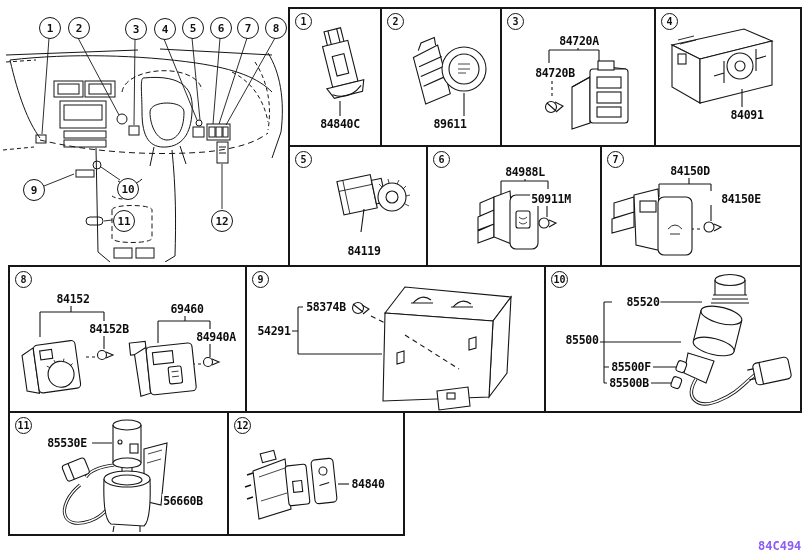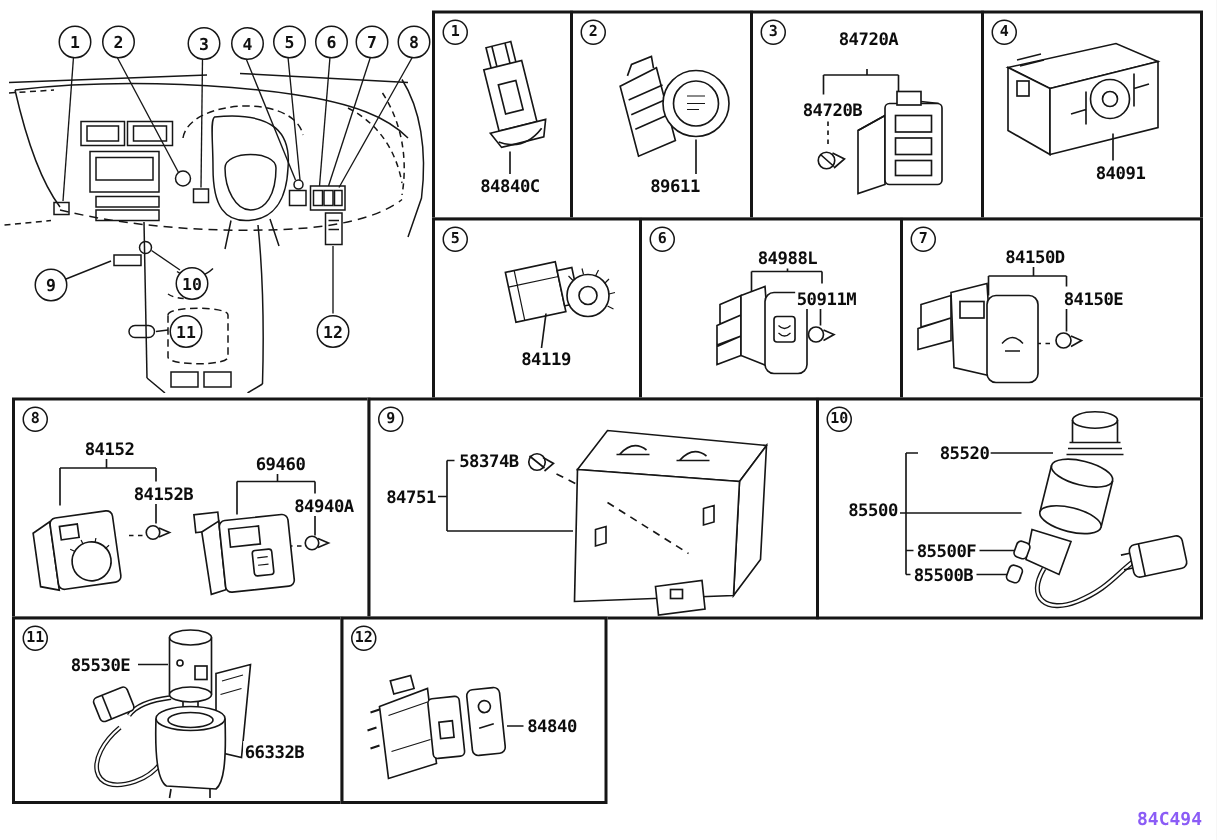--- a/index.html
+++ b/index.html
@@ -152,21 +152,21 @@
         <path d="M45,94 L54,102 M53,93 L61,97 L54,103"></path>
         <path d="M88,68 L70,78 L70,120 L88,114 Z" fill="#fff"></path>
         <path d="M70,78 L88,68 L106,58 L124,60" fill="none"></path>
         <rect x="88" y="60" width="38" height="54" rx="3" fill="#fff"></rect>
         <rect x="96" y="52" width="16" height="9" fill="#fff"></rect>
         <rect x="95" y="68" width="24" height="11"></rect>
         <rect x="95" y="83" width="24" height="11"></rect>
         <rect x="95" y="98" width="24" height="10"></rect>
       </g>
     </svg>
-    <div class="plbl" style="left:77px;top:17px">84720A</div>
+    <div class="plbl" style="left:77px;top:32px">84720A</div>
     <div class="plbl" style="left:53px;top:64px">84720B</div>
   </div>
 
   <div class="cell" style="left:654px;top:7px;width:148px;height:140px">
     <div class="badge">4</div>
     <svg class="art" width="144" height="136" viewBox="0 0 144 136">
       <g stroke="#161616" fill="none" stroke-width="1.1">
         <path d="M16,36 L88,20 L116,32 L44,50 Z" fill="#fff"></path>
         <path d="M16,36 L44,50 L44,94 L16,78 Z" fill="#fff"></path>
         <path d="M44,50 L116,32 L116,76 L44,94 Z" fill="#fff"></path>
@@ -189,21 +189,21 @@
           <rect x="50" y="28" width="34" height="34" fill="#fff"></rect>
           <path d="M56,28 V62 M50,38 H84" stroke-width="0.8"></path>
           <rect x="84" y="34" width="10" height="24" fill="#fff"></rect>
         </g>
         <circle cx="102" cy="50" r="14" fill="#fff"></circle>
         <circle cx="102" cy="50" r="6"></circle>
         <path d="M92,40 l-3,-3 M99,36 l-1,-4 M107,37 l2,-4 M113,42 l3,-3 M116,49 l4,-1 M115,57 l4,2" stroke-width="0.8"></path>
         <path d="M74,62 L71,85"></path>
       </g>
     </svg>
-    <div class="plbl" style="left:74px;top:92px">84119</div>
+    <div class="plbl" style="left:74px;top:104px">84119</div>
   </div>
 
   <div class="cell" style="left:426px;top:145px;width:176px;height:122px">
     <div class="badge">6</div>
     <svg class="art" width="172" height="118" viewBox="0 0 172 118">
       <g stroke="#161616" fill="none" stroke-width="1.1">
         <path d="M97,30 V34 M73,34 H120 M73,34 V58 M120,34 V42"></path>
         <path d="M119,59 V70"></path>
         <circle cx="116" cy="76" r="5" fill="#fff"></circle>
         <path d="M121,73 L128,76 L121,80"></path>
@@ -229,21 +229,21 @@
         <path d="M112,77 L119,80 L112,84"></path>
         <path d="M89,82 H100" stroke-dasharray="3,3"></path>
         <path d="M12,56 L32,50 L32,65 L12,71 Z M10,72 L32,65 L32,80 L10,86 Z" fill="#fff"></path>
         <path d="M32,48 L56,42 L60,104 L34,98 Z" fill="#fff"></path>
         <rect x="38" y="54" width="16" height="11"></rect>
         <rect x="56" y="50" width="34" height="58" rx="6" fill="#fff"></rect>
         <path d="M66,82 q7,-8 14,0 M68,87 h10" stroke-width="0.9"></path>
       </g>
     </svg>
     <div class="plbl" style="left:88px;top:24px">84150D</div>
-    <div class="plbl" style="left:127px;top:52px">84150E</div>
+    <div class="plbl" style="left:139px;top:52px">84150E</div>
   </div>
 
   <div class="cell" style="left:8px;top:265px;width:239px;height:148px">
     <div class="badge">8</div>
     <svg class="art" width="235" height="144" viewBox="0 0 235 144">
       <g stroke="#161616" fill="none" stroke-width="1.1">
         <path d="M61,38 V45 M30,45 H94 M30,45 V70 M94,45 V54"></path>
         <path d="M94,68 V82"></path>
         <circle cx="92" cy="88" r="4.5" fill="#fff"></circle>
         <path d="M96,85 L103,88 L96,91"></path>
@@ -288,21 +288,21 @@
         <path d="M246,54 L264,30 L260,106 L242,130 Z" fill="#fff"></path>
         <path d="M138,46 L246,54 L242,130 L136,134 Z" fill="#fff"></path>
         <path d="M164,36 h22 M166,36 q9,-10 18,-3 M204,40 h22 M206,40 q9,-10 18,-3"></path>
         <path d="M158,68 L212,102" stroke-dasharray="5,4"></path>
         <path d="M150,86 l7,-2 v11 l-7,2 Z M222,72 l7,-2 v11 l-7,2 Z"></path>
         <path d="M190,124 L221,120 L223,139 L192,143 Z" fill="#fff"></path>
         <rect x="200" y="126" width="8" height="6"></rect>
       </g>
     </svg>
     <div class="plbl" style="left:79px;top:40px">58374B</div>
-    <div class="plbl" style="left:27px;top:64px">84751</div>
+    <div class="plbl" style="left:27px;top:64px">54291</div>
   </div>
 
   <div class="cell" style="left:544px;top:265px;width:258px;height:148px">
     <div class="badge">10</div>
     <svg class="art" width="254" height="144" viewBox="0 0 254 144">
       <g stroke="#161616" fill="none" stroke-width="1.1">
         <path d="M58,35 V116"></path>
         <path d="M58,35 H66 M104,35 H156"></path>
         <path d="M54,75 H135"></path>
         <path d="M58,100 H63 M107,100 H133"></path>
@@ -353,21 +353,21 @@
         <path d="M112,55 V62 M122,55 V62 M112,62 H122"></path>
         <path d="M134,36 L157,30 L151,92 L134,88 Z" fill="#fff"></path>
         <path d="M138,41 L152,37 M137,50 L151,46" stroke-width="0.8"></path>
         <path d="M94,66 C93,96 96,108 101,111 L134,113 C139,109 141,96 140,66" fill="#fff"></path>
         <ellipse cx="117" cy="66" rx="23" ry="8" fill="#fff"></ellipse>
         <ellipse cx="117" cy="67" rx="15" ry="5"></ellipse>
         <path d="M104,113 L103,119 M130,113 L130,119"></path>
       </g>
     </svg>
     <div class="plbl" style="left:57px;top:30px">85530E</div>
-    <div class="plbl" style="left:173px;top:88px">66332B</div>
+    <div class="plbl" style="left:173px;top:88px">56660B</div>
   </div>
 
   <div class="cell" style="left:227px;top:411px;width:178px;height:125px">
     <div class="badge">12</div>
     <svg class="art" width="174" height="121" viewBox="0 0 174 121">
       <g stroke="#161616" fill="none" stroke-width="1.1">
         <path d="M109,71 H120"></path>
         <path d="M24,58 L56,46 L62,96 L30,106 Z" fill="#fff"></path>
         <path d="M18,62 l6,-2 M16,74 l6,-2 M18,86 l6,-2" stroke-width="1.4"></path>
         <rect x="32" y="39" width="14" height="9" fill="#fff" transform="rotate(-15 39 43)"></rect>

